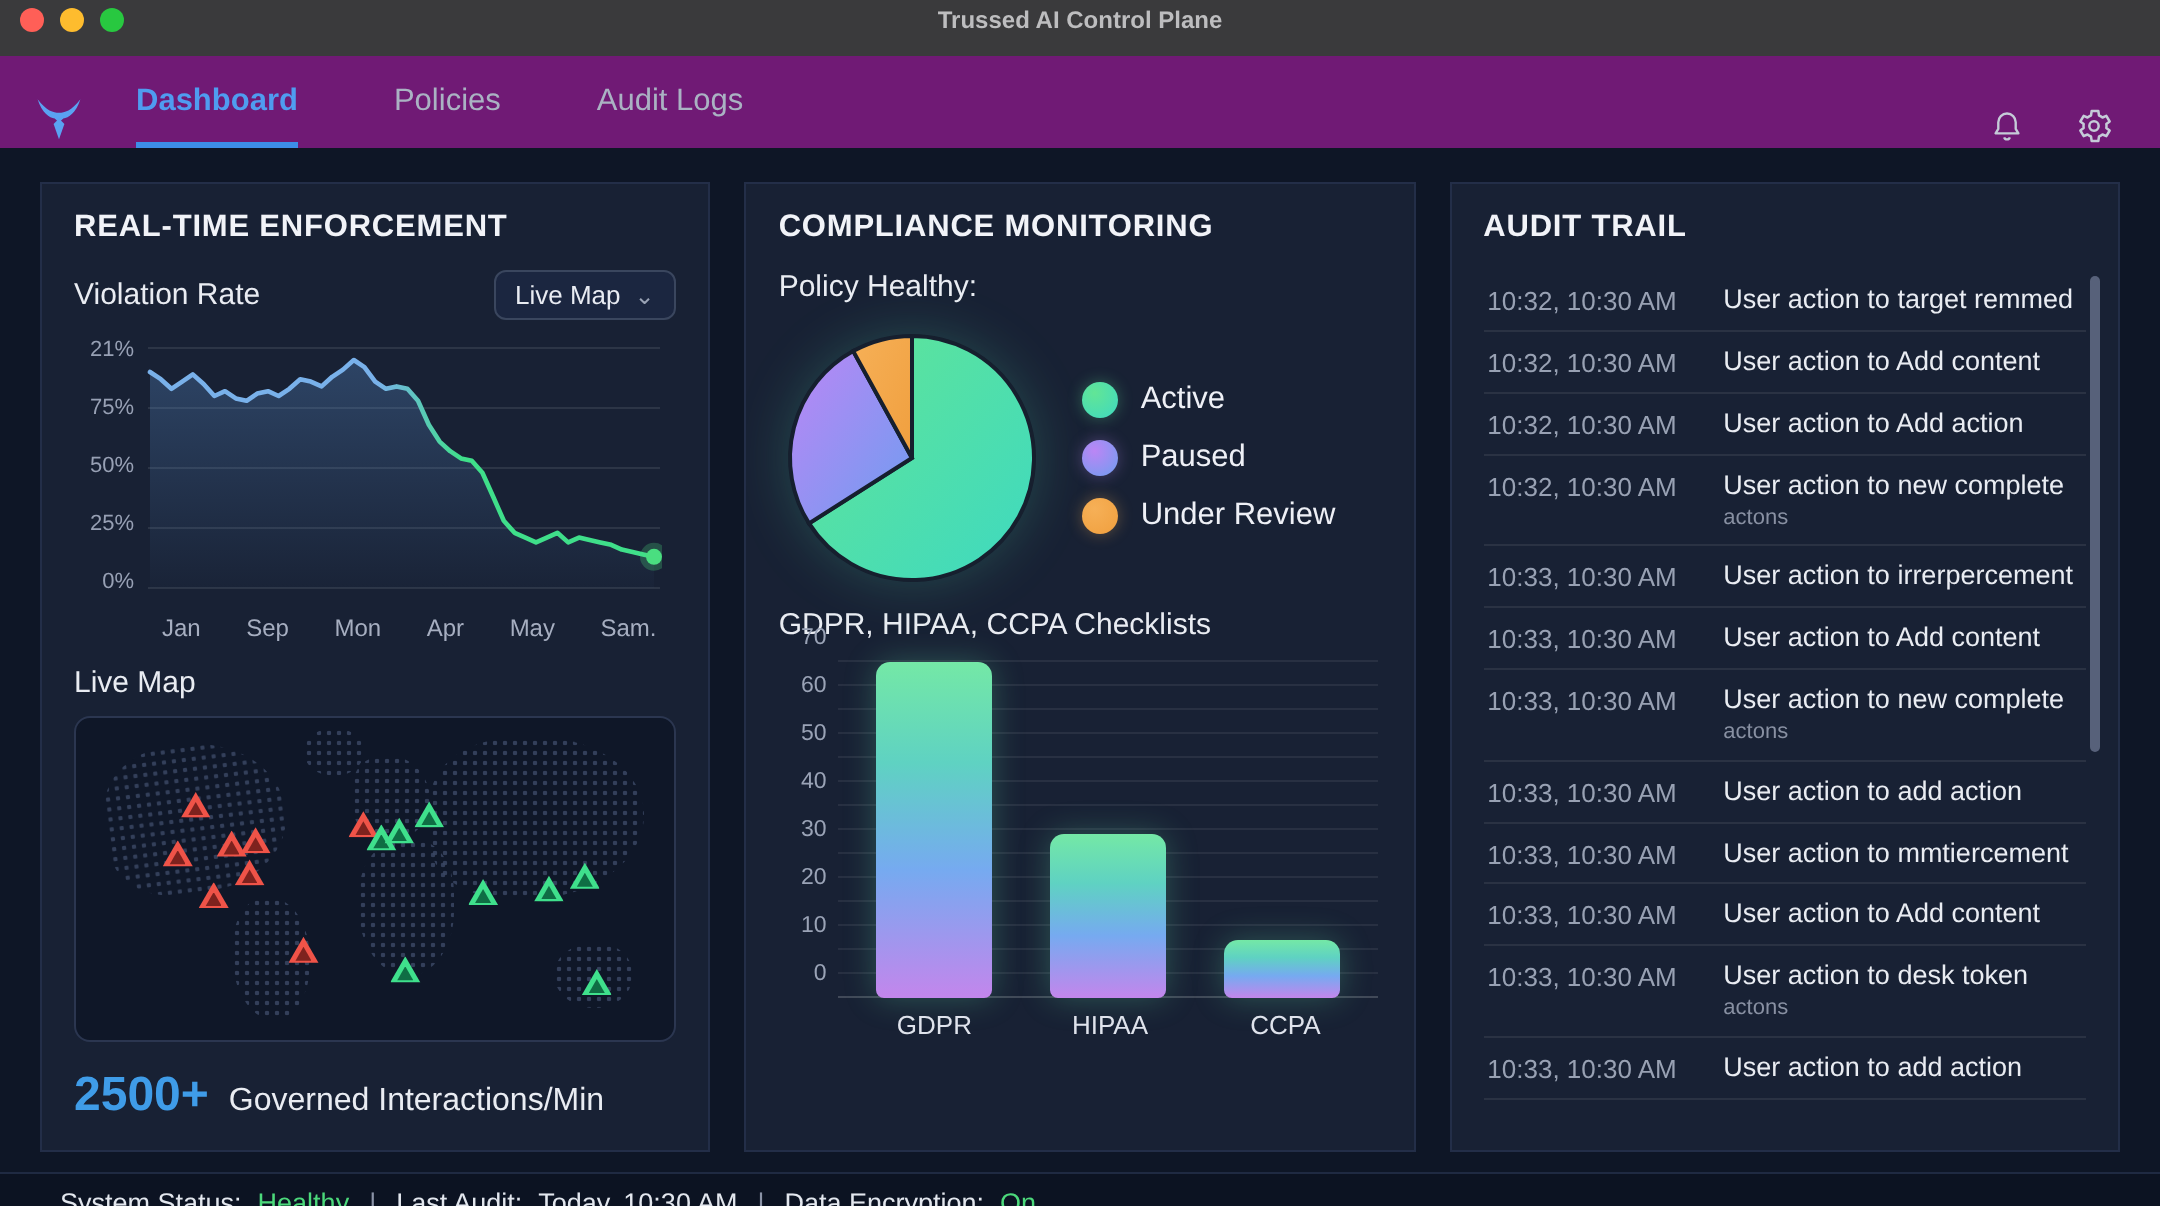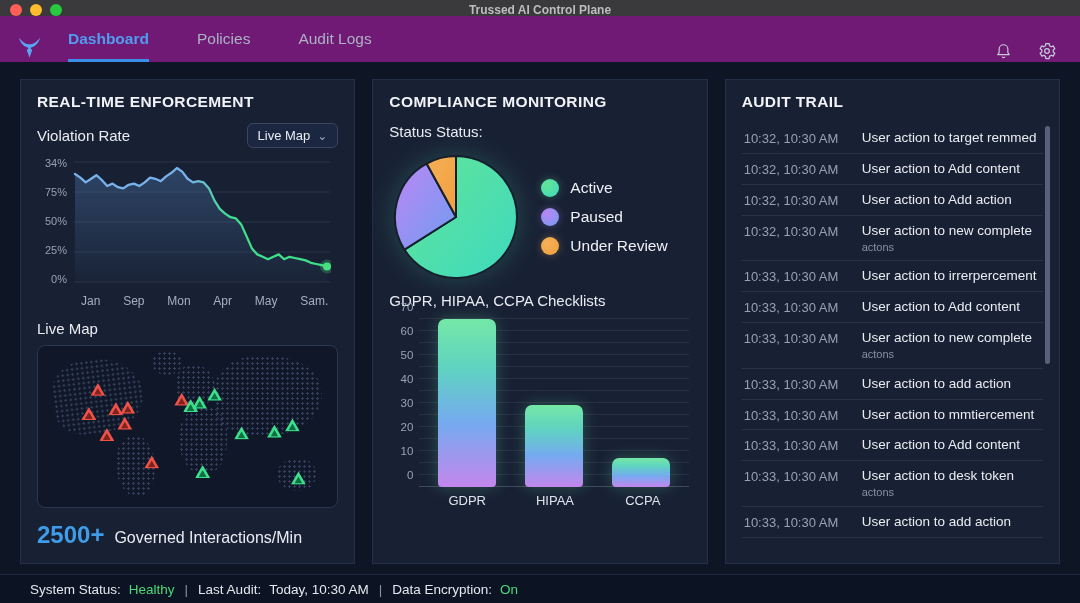--- a/index.html
+++ b/index.html
@@ -1,21 +1,21 @@
 <!DOCTYPE html>
 <html><head>
 <meta charset="utf-8">
 <style>
   * { margin:0; padding:0; box-sizing:border-box; }
   html,body { width:1080px; height:603px; overflow:hidden; background:#0d1424;
     font-family:"Liberation Sans", sans-serif; }
   .window { width:1080px; height:603px; display:flex; flex-direction:column; background:#0e1626; }
 
   
-  .titlebar { height:16px; background:#3a3a3c; position:relative; flex:0 0 auto; }
+  .titlebar { height:28px; background:#3a3a3c; position:relative; flex:0 0 auto; }
   .lights { position:absolute; left:10px; top:4px; display:flex; gap:8px; }
   .light { width:12px; height:12px; border-radius:50%; display:inline-block; }
   .light.red { background:#ff5f57; } .light.yellow { background:#febc2e; } .light.green { background:#28c840; }
   .win-title { position:absolute; left:0; right:0; top:3px; text-align:center; font-size:12px;
     font-weight:bold; color:#bdbdbf; }
 
   
   .navbar { height:46px; background:#701a75; display:flex; align-items:flex-end; padding:0 22px 0 14px; flex:0 0 auto; }
   .logo { width:30px; height:30px; margin-right:24px; display:flex; align-items:center; justify-content:center; }
   .tabs { display:flex; gap:48px; height:100%; }
@@ -153,21 +153,21 @@
       <h2>REAL-TIME ENFORCEMENT</h2>
       <div class="row-between">
         <div class="sub-label">Violation Rate</div>
         <button class="select">
           <span>Live Map</span>
           <span class="chev">⌄</span>
         </button>
       </div>
       <div class="linechart">
         <div class="ylabels" id="line-ylabels">
-            <div>34%</div>
+            <div>21%</div>
             <div>75%</div>
             <div>50%</div>
             <div>25%</div>
             <div>0%</div>
           </div>
         <div class="plotwrap"><svg id="line-svg" width="258" height="128" viewBox="0 0 258 128">
               <defs>
                 <linearGradient id="lg" x1="0" y1="0" x2="1" y2="0">
      <stop offset="0" stop-color="#79b1ea"></stop>
      <stop offset="0.45" stop-color="#79b1ea"></stop>
@@ -257,21 +257,21 @@
           </div>
         </div>
       <div class="counter">
         <span class="counter-num">2500+</span>
         <span class="counter-label">Governed Interactions/Min</span>
       </div>
     </section>
 
     <section class="panel">
       <h2>COMPLIANCE MONITORING</h2>
-      <div class="sub-label">Status Status:</div>
+      <div class="sub-label">Policy Healthy:</div>
       <div class="pie-row">
         <svg id="pie-svg" class="pie-svg" width="134" height="134" viewBox="0 0 134 134">
             <defs>
               <linearGradient id="pg0" x1="0" y1="0" x2="1" y2="1">
      <stop offset="0" stop-color="#62e596"></stop>
      <stop offset="1" stop-color="#3ed9c0"></stop>
    </linearGradient>
               <linearGradient id="pg1" x1="0" y1="0" x2="1" y2="1">
      <stop offset="0" stop-color="#bb86f5"></stop>
      <stop offset="1" stop-color="#6f9df0"></stop>

